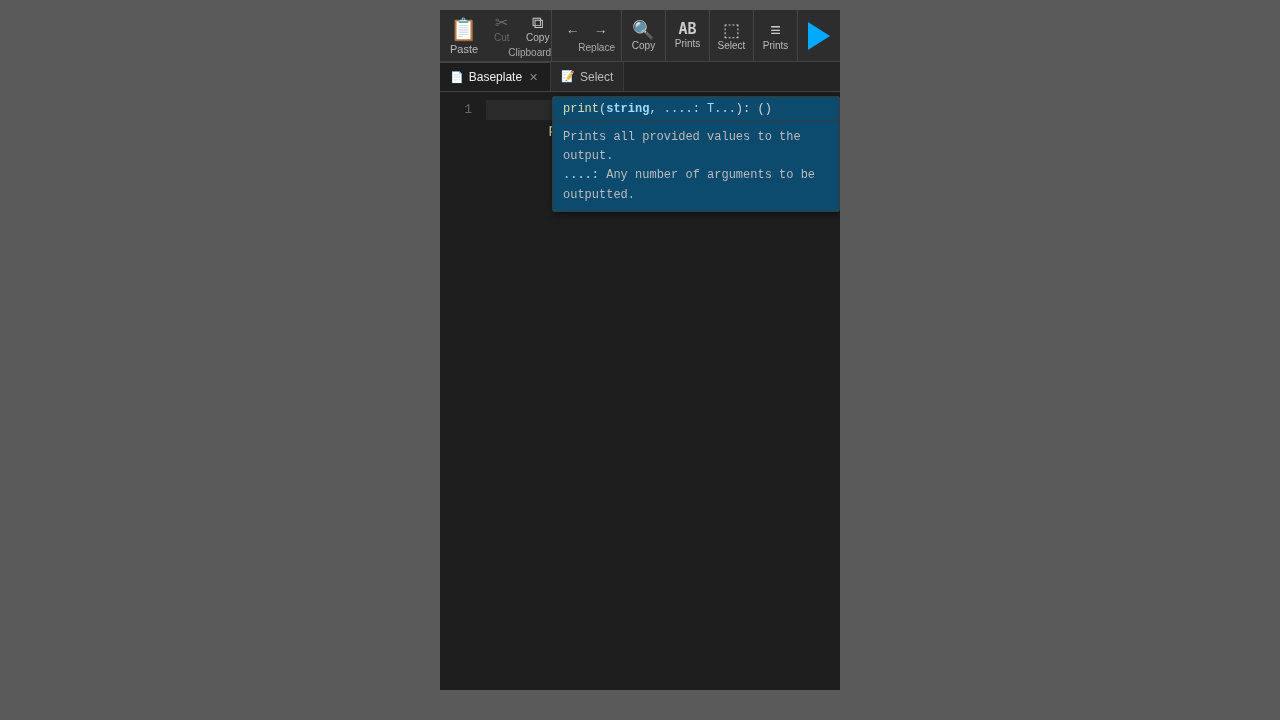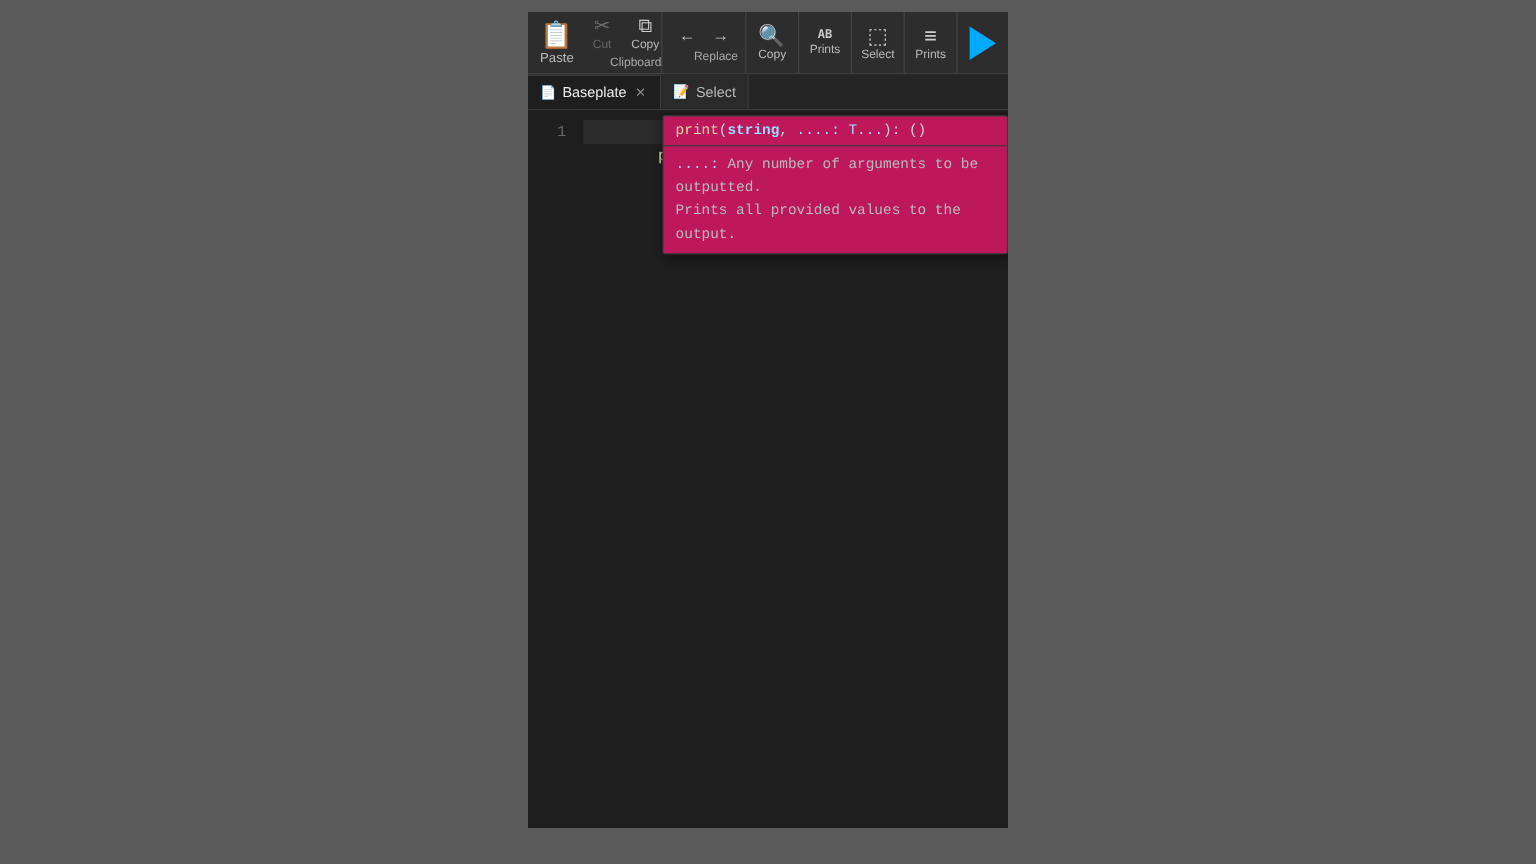--- a/index.html
+++ b/index.html
@@ -267,21 +267,21 @@
       vertical-align: text-bottom;
       animation: blink 1s step-end infinite;
     }
     @keyframes blink { 50% { opacity: 0; } }
 
     
     .autocomplete-popup {
       position: absolute;
       top: 4px;
       left: 72px;
-      background: #be185d;
+      background: #0c4a6e;
       border: 1px solid #3a3a3a;
       border-radius: 2px;
       z-index: 100;
       min-width: 220px;
       box-shadow: 2px 2px 8px rgba(0,0,0,0.5);
     }
 
     .autocomplete-signature {
       padding: 5px 10px;
       font-family: 'Consolas', 'Courier New', monospace;
@@ -340,21 +340,21 @@
       </div>
       <span class="toolbar-group-label">Replace</span>
     </div>
 
     <div class="tool-btn">
       <span class="tool-icon">🔍</span>
       <span class="tool-label">Copy</span>
     </div>
 
     <div class="tool-btn">
-      <span class="tool-icon" style="font-size:10px;font-family:monospace;font-weight:bold;">AB</span>
+      <span class="tool-icon" style="font-size:15px;font-family:monospace;font-weight:bold;">AB</span>
       <span class="tool-label">Prints</span>
     </div>
 
     <div class="tool-btn">
       <span class="tool-icon">⬚</span>
       <span class="tool-label">Select</span>
     </div>
 
     <div class="tool-btn">
       <span class="tool-icon">≡</span>
@@ -385,22 +385,22 @@
     <div class="code-area">
       <div class="code-line active-line">
         <span class="kw-print">print</span><span>(</span><span class="kw-string">"generasr</span><span class="cursor-blink"></span>
       </div>
 
       <div class="autocomplete-popup">
         <div class="autocomplete-signature">
           <span class="sig-fn">print</span><span>(</span><span class="sig-param-active">string</span><span>, </span><span class="sig-param">....: T...</span><span>): ()</span>
         </div>
         <div class="autocomplete-doc">
+          <div class="doc-line">Prints all provided values to the output.</div>
           <div class="doc-line">
             <span class="doc-param-name">....: </span><span>Any number of arguments to be outputted.</span>
           </div>
-          <div class="doc-line">Prints all provided values to the output.</div>
         </div>
       </div>
     </div>
   </div>
 
 </div>
 
 </body></html>

